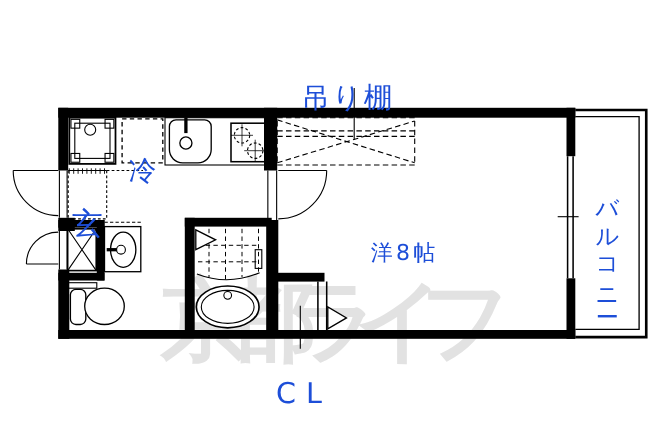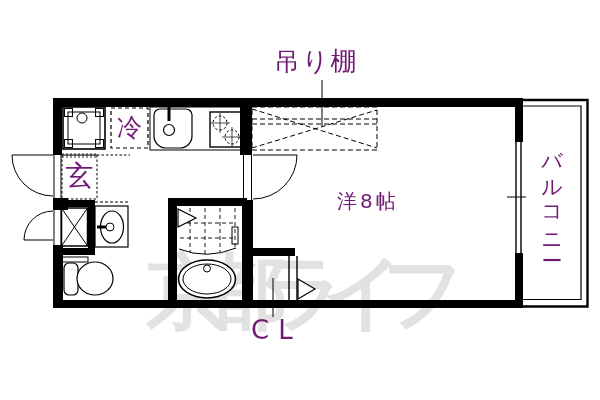--- a/index.html
+++ b/index.html
@@ -1,19 +1,19 @@
 <!DOCTYPE html>
 <html><head>
 <meta charset="utf-8">
 <style>
   html,body{margin:0;padding:0;background:#fff;}
   #stage{position:relative;width:600px;height:400px;background:#fff;overflow:hidden;
          font-family:"DejaVu Sans","Liberation Sans",sans-serif;}
   #plan-svg{position:absolute;left:0;top:0;z-index:2;}
-  .lbl{position:absolute;z-index:3;color:#701a75;line-height:1;white-space:nowrap;}
+  .lbl{position:absolute;z-index:3;color:#1d4ed8;line-height:1;white-space:nowrap;margin-top:28px;}
   #shelf-label{left:274px;top:48px;font-size:26px;letter-spacing:2px;}
   #room-label{left:337px;top:191px;font-size:20px;letter-spacing:3px;}
   #cl-label{left:251px;top:317px;font-size:26px;letter-spacing:9px;font-weight:500;}
   #genkan-label{left:62px;top:162px;width:35px;text-align:center;font-size:28px;}
   #fridge-label{left:111px;top:115px;width:37px;text-align:center;font-size:25px;}
   #balcony-label{left:541px;top:137px;height:140px;font-size:21px;letter-spacing:4px;
                  writing-mode:vertical-rl;text-orientation:mixed;}
   #watermark{position:absolute;z-index:1;left:146px;top:251px;font-size:82px;font-weight:bold;
              letter-spacing:-24px;line-height:1;z-index:1;}
 </style>

